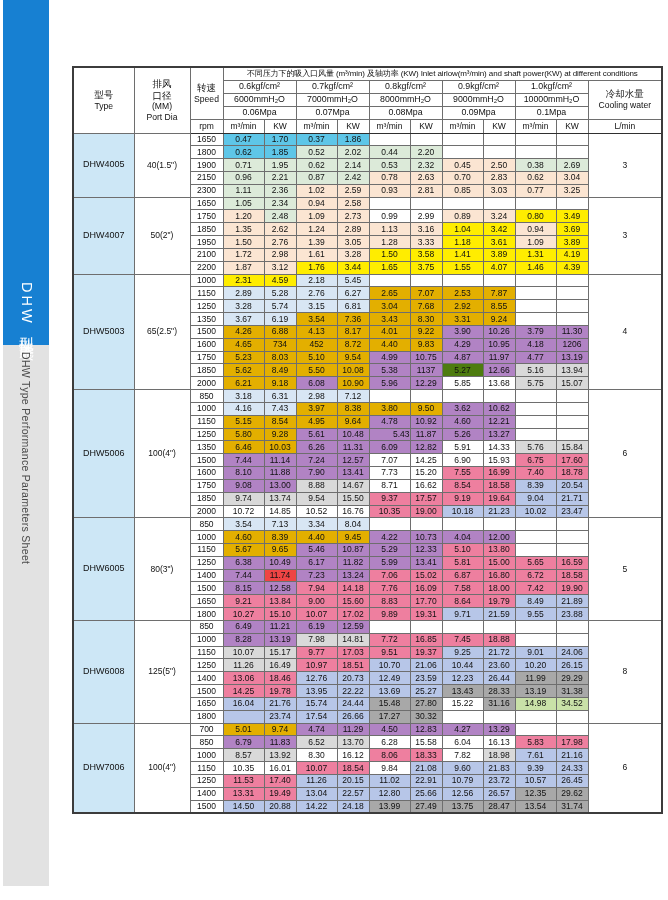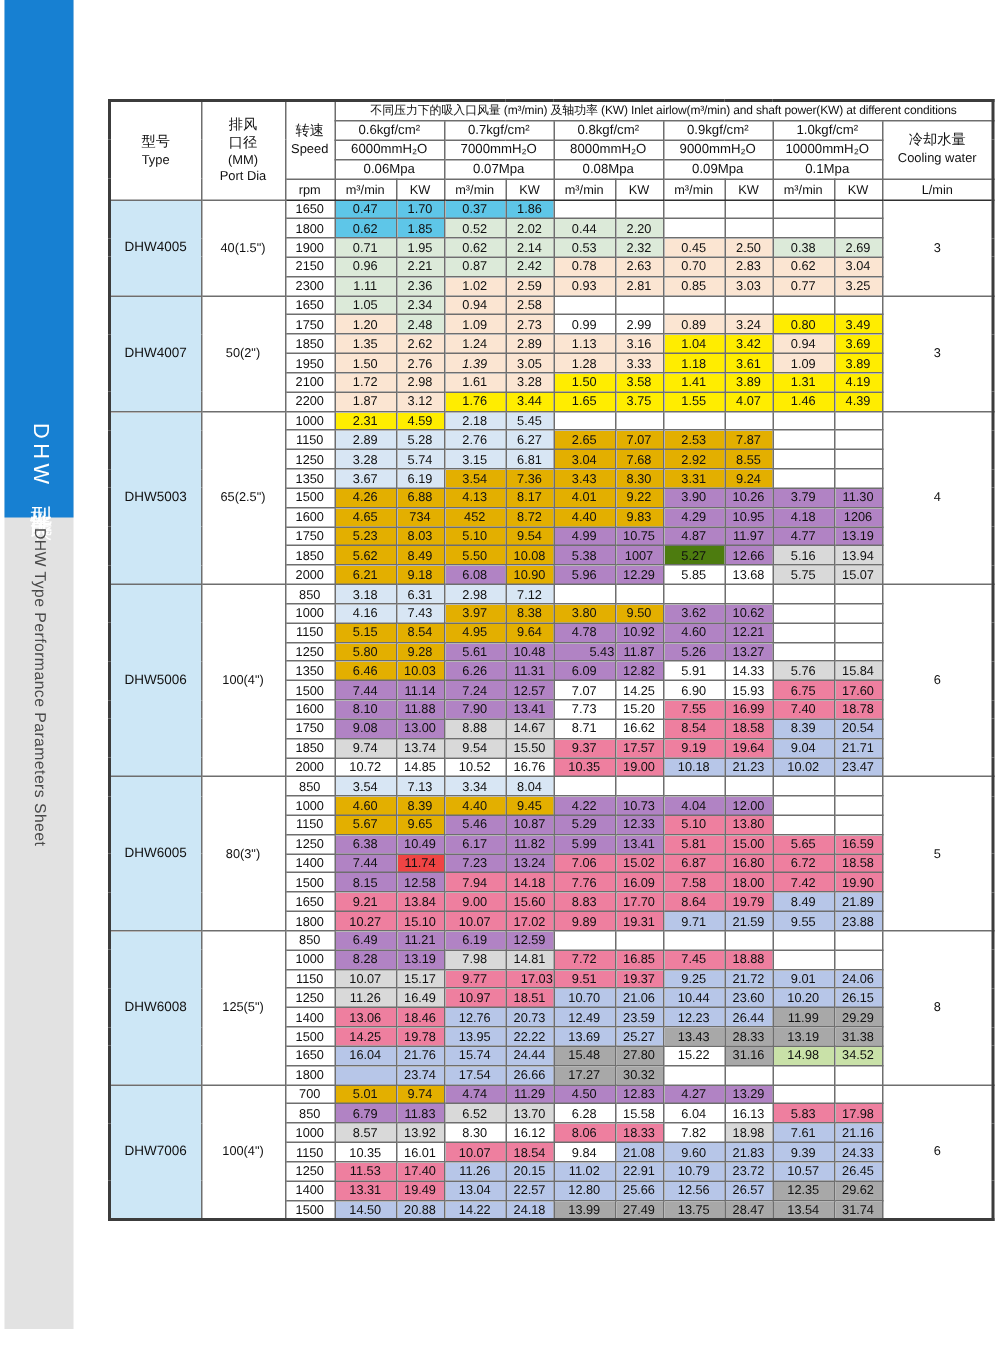--- a/index.html
+++ b/index.html
@@ -235,21 +235,21 @@
           <td class="value-cell" style="background: rgb(251, 229, 210);">3.16</td>
           <td class="value-cell" style="background: rgb(255, 237, 0);">1.04</td>
           <td class="value-cell" style="background: rgb(255, 237, 0);">3.42</td>
           <td class="value-cell" style="background: rgb(251, 229, 210);">0.94</td>
           <td class="value-cell" style="background: rgb(255, 237, 0);">3.69</td>
         </tr>
         <tr>
           <td class="rpm-cell">1950</td>
           <td class="value-cell" style="background: rgb(251, 229, 210);">1.50</td>
           <td class="value-cell" style="background: rgb(251, 229, 210);">2.76</td>
-          <td class="value-cell" style="background: rgb(251, 229, 210); font-style: italic;">1.39</td>
+          <td class="value-cell" style="background: rgb(251, 229, 210);">1.39</td>
           <td class="value-cell" style="background: rgb(251, 229, 210);">3.05</td>
           <td class="value-cell" style="background: rgb(251, 229, 210);">1.28</td>
           <td class="value-cell" style="background: rgb(251, 229, 210);">3.33</td>
           <td class="value-cell" style="background: rgb(255, 237, 0);">1.18</td>
           <td class="value-cell" style="background: rgb(255, 237, 0);">3.61</td>
           <td class="value-cell" style="background: rgb(251, 229, 210);">1.09</td>
           <td class="value-cell" style="background: rgb(255, 237, 0);">3.89</td>
         </tr>
         <tr>
           <td class="rpm-cell">2100</td>
@@ -371,21 +371,21 @@
           <td class="value-cell" style="background: rgb(177, 131, 196);">4.77</td>
           <td class="value-cell" style="background: rgb(177, 131, 196);">13.19</td>
         </tr>
         <tr>
           <td class="rpm-cell">1850</td>
           <td class="value-cell" style="background: rgb(227, 175, 0);">5.62</td>
           <td class="value-cell" style="background: rgb(227, 175, 0);">8.49</td>
           <td class="value-cell" style="background: rgb(227, 175, 0);">5.50</td>
           <td class="value-cell" style="background: rgb(227, 175, 0);">10.08</td>
           <td class="value-cell" style="background: rgb(177, 131, 196);">5.38</td>
-          <td class="value-cell" style="background: rgb(177, 131, 196);">1007</td>
+          <td class="value-cell" style="background: rgb(177, 131, 196);">1137</td>
           <td class="value-cell" style="background: #4d7c0f;">5.27</td>
           <td class="value-cell" style="background: rgb(177, 131, 196);">12.66</td>
           <td class="value-cell" style="background: rgb(217, 217, 217);">5.16</td>
           <td class="value-cell" style="background: rgb(217, 217, 217);">13.94</td>
         </tr>
         <tr>
           <td class="rpm-cell">2000</td>
           <td class="value-cell" style="background: rgb(227, 175, 0);">6.21</td>
           <td class="value-cell" style="background: rgb(227, 175, 0);">9.18</td>
           <td class="value-cell" style="background: rgb(177, 131, 196);">6.08</td>
@@ -664,21 +664,21 @@
           <td class="value-cell" style="background: rgb(238, 127, 159);">7.45</td>
           <td class="value-cell" style="background: rgb(238, 127, 159);">18.88</td>
           <td class="value-cell"></td>
           <td class="value-cell"></td>
         </tr>
         <tr>
           <td class="rpm-cell">1150</td>
           <td class="value-cell" style="background: rgb(217, 217, 217);">10.07</td>
           <td class="value-cell" style="background: rgb(217, 217, 217);">15.17</td>
           <td class="value-cell" style="background: rgb(238, 127, 159);">9.77</td>
-          <td class="value-cell" style="background: rgb(238, 127, 159); text-align: right;">17.03</td>
+          <td class="value-cell" style="background: rgb(238, 127, 159);">17.03</td>
           <td class="value-cell" style="background: rgb(238, 127, 159);">9.51</td>
           <td class="value-cell" style="background: rgb(238, 127, 159);">19.37</td>
           <td class="value-cell" style="background: rgb(183, 198, 232);">9.25</td>
           <td class="value-cell" style="background: rgb(183, 198, 232);">21.72</td>
           <td class="value-cell" style="background: rgb(183, 198, 232);">9.01</td>
           <td class="value-cell" style="background: rgb(183, 198, 232);">24.06</td>
         </tr>
         <tr>
           <td class="rpm-cell">1250</td>
           <td class="value-cell" style="background: rgb(217, 217, 217);">11.26</td>

